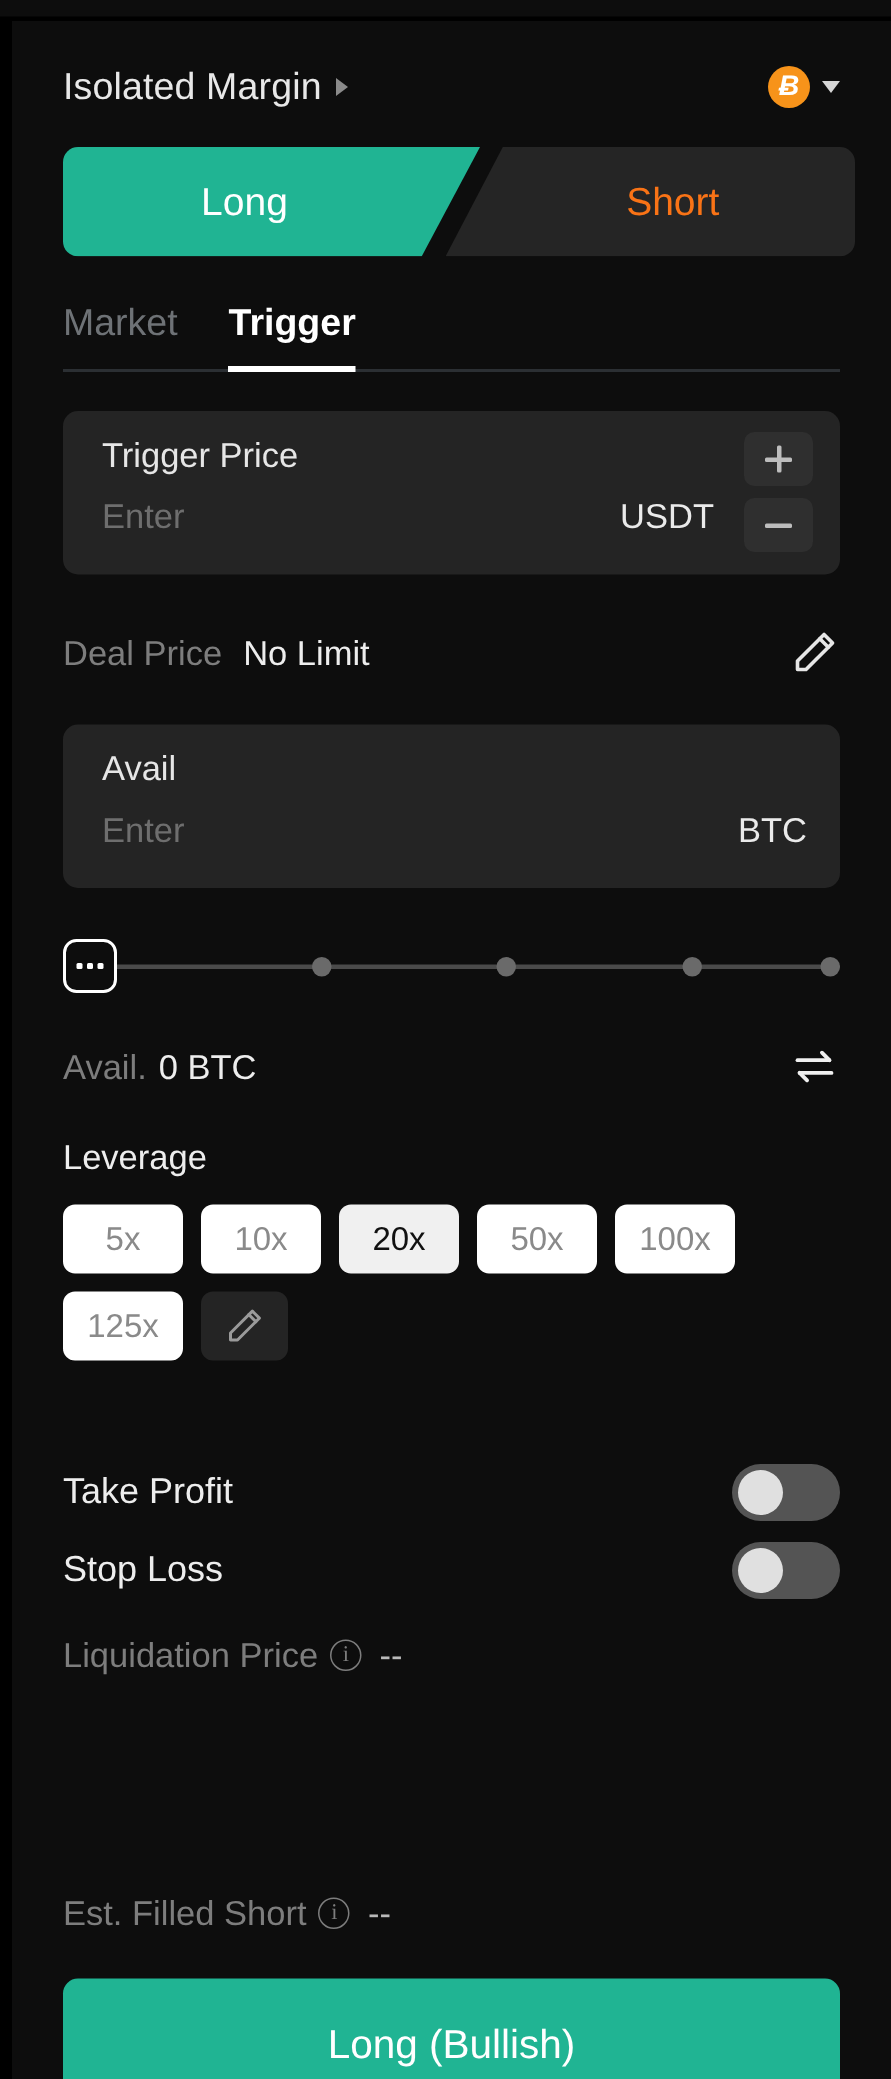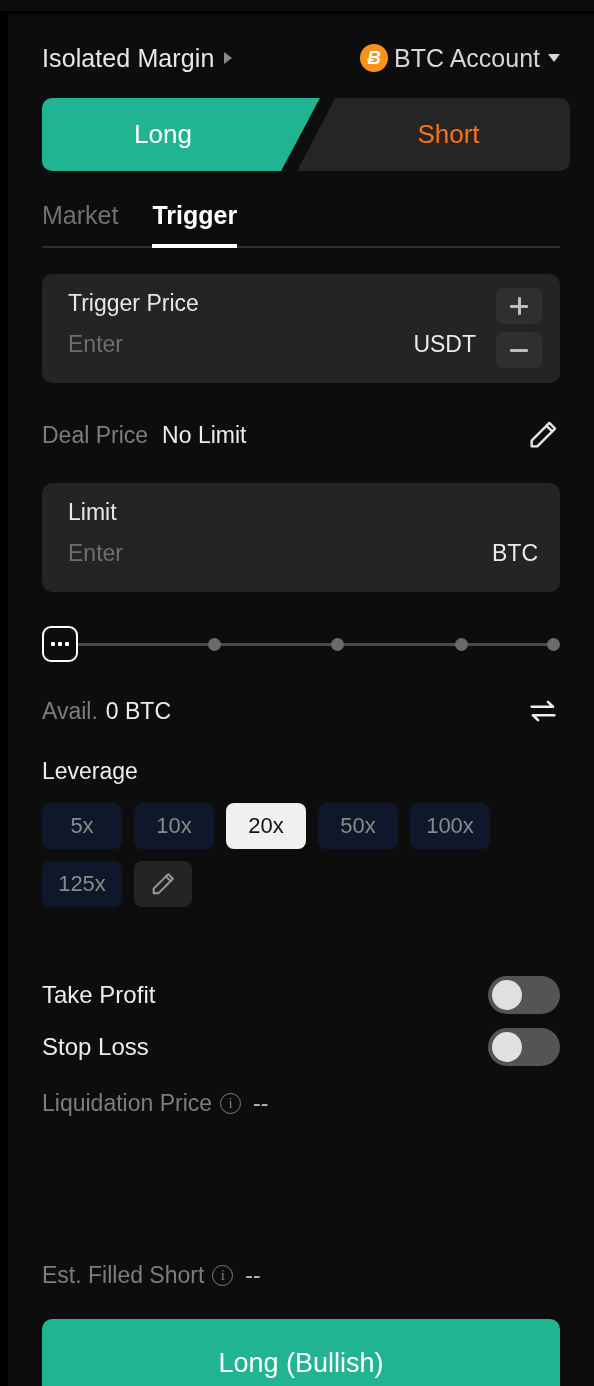--- a/index.html
+++ b/index.html
@@ -306,21 +306,21 @@
   }
   .lev-grid {
     display: flex;
     flex-wrap: wrap;
     gap: 12px;
     margin-top: 18px;
   }
   .lev-btn {
     width: 80px; height: 46px;
     border-radius: 8px;
-    background: #0f172a;
+    background: #ffffff;
     color: #8a8a8a;
     font-size: 22px;
     display: flex;
     align-items: center;
     justify-content: center;
     cursor: pointer;
   }
   .lev-btn.selected {
     background: #f0f0f0;
     color: #111111;
@@ -411,21 +411,20 @@
 
   <div class="panel">
 
     <div class="header-row">
       <div class="margin-mode">
         <span class="margin-mode-label">Isolated Margin</span>
         <span class="caret-right"></span>
       </div>
       <div class="account-sel">
         <span class="btc-coin">Ƀ</span>
-        <span class="account-label">BTC Account</span>
         <span class="caret-down"></span>
       </div>
     </div>
 
     <div class="side-tabs">
       <div class="side-tab side-tab-short">
         <span>Short</span>
       </div>
       <div class="side-tab side-tab-long">
         <span>Long</span>
@@ -460,21 +459,21 @@
       <span class="deal-value">No Limit</span>
       <span class="deal-edit">
         <svg width="34" height="34" viewBox="0 0 24 24" fill="none" stroke="#e6e6e6" stroke-width="1.7" stroke-linecap="round" stroke-linejoin="round">
           <path d="M16.5 3.5l4 4L8 20H4v-4z"></path>
           <path d="M14.5 5.5l4 4"></path>
         </svg>
       </span>
     </div>
 
     <div class="field-card">
-      <div class="field-title">Limit</div>
+      <div class="field-title">Avail</div>
       <div class="field-row">
         <input class="field-input" type="text" placeholder="Enter" style="">
         <span class="field-unit">BTC</span>
       </div>
     </div>
 
     <div class="slider-wrap">
       <div class="slider-track"></div>
       <div class="slider-dot" style="left:166px"></div>
       <div class="slider-dot" style="left:289px"></div>

